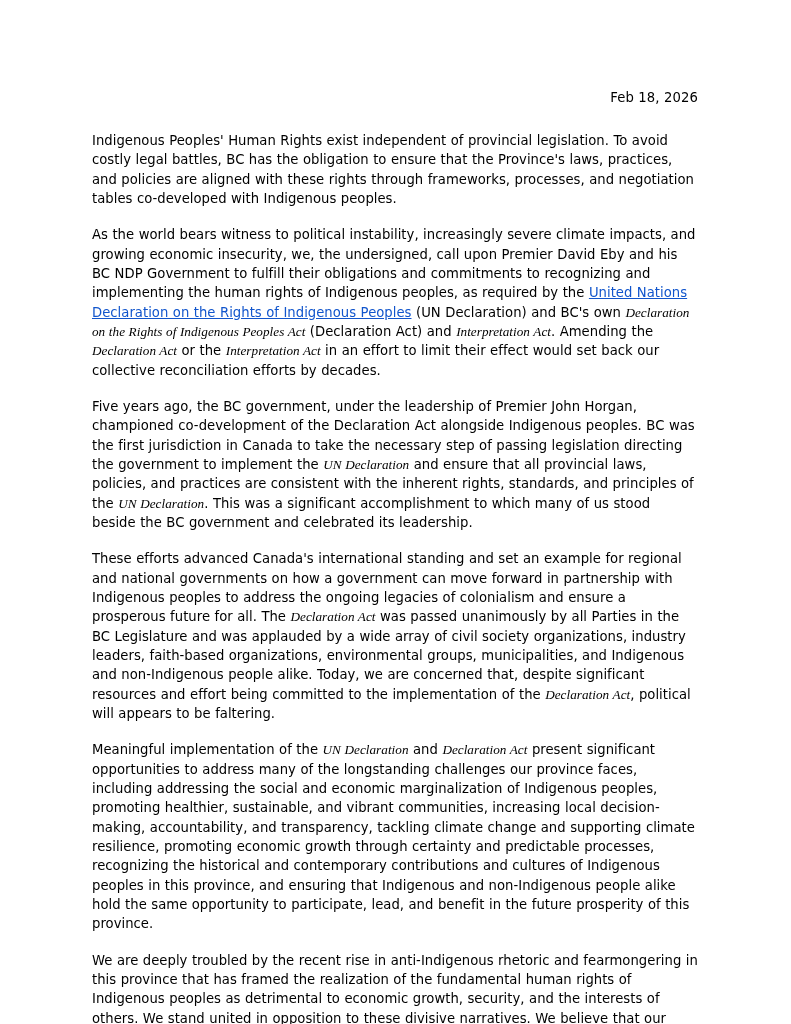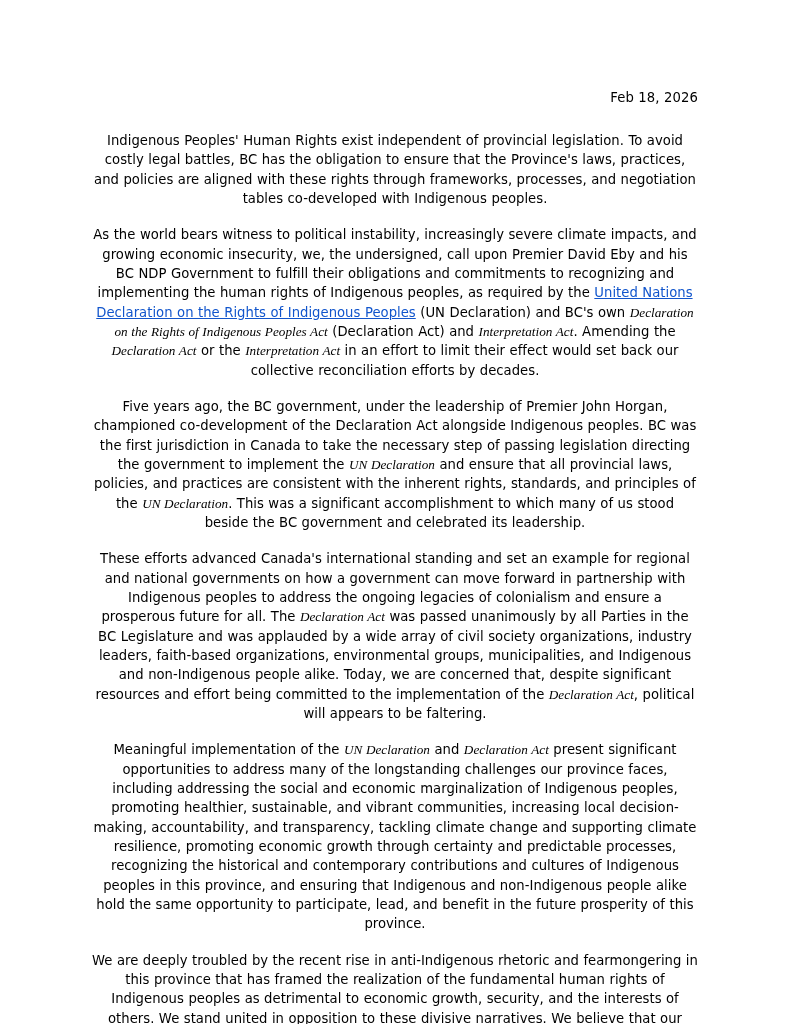--- a/index.html
+++ b/index.html
@@ -26,21 +26,21 @@
     text-align: right;
     font-size: 13.2px;
     line-height: 1.45;
     margin: 0 0 24px 0;
     letter-spacing: 0.01em;
   }
   .para {
     font-size: 13.2px;
     line-height: 1.465;
     margin: 0 0 17px 0;
-    text-align: center;
+    text-align: left;
     letter-spacing: 0.002em;
     word-spacing: 0.02em;
   }
   .para:last-child {
     margin-bottom: 0;
   }
   .link {
     color: #1155cc;
     text-decoration: underline;
   }

